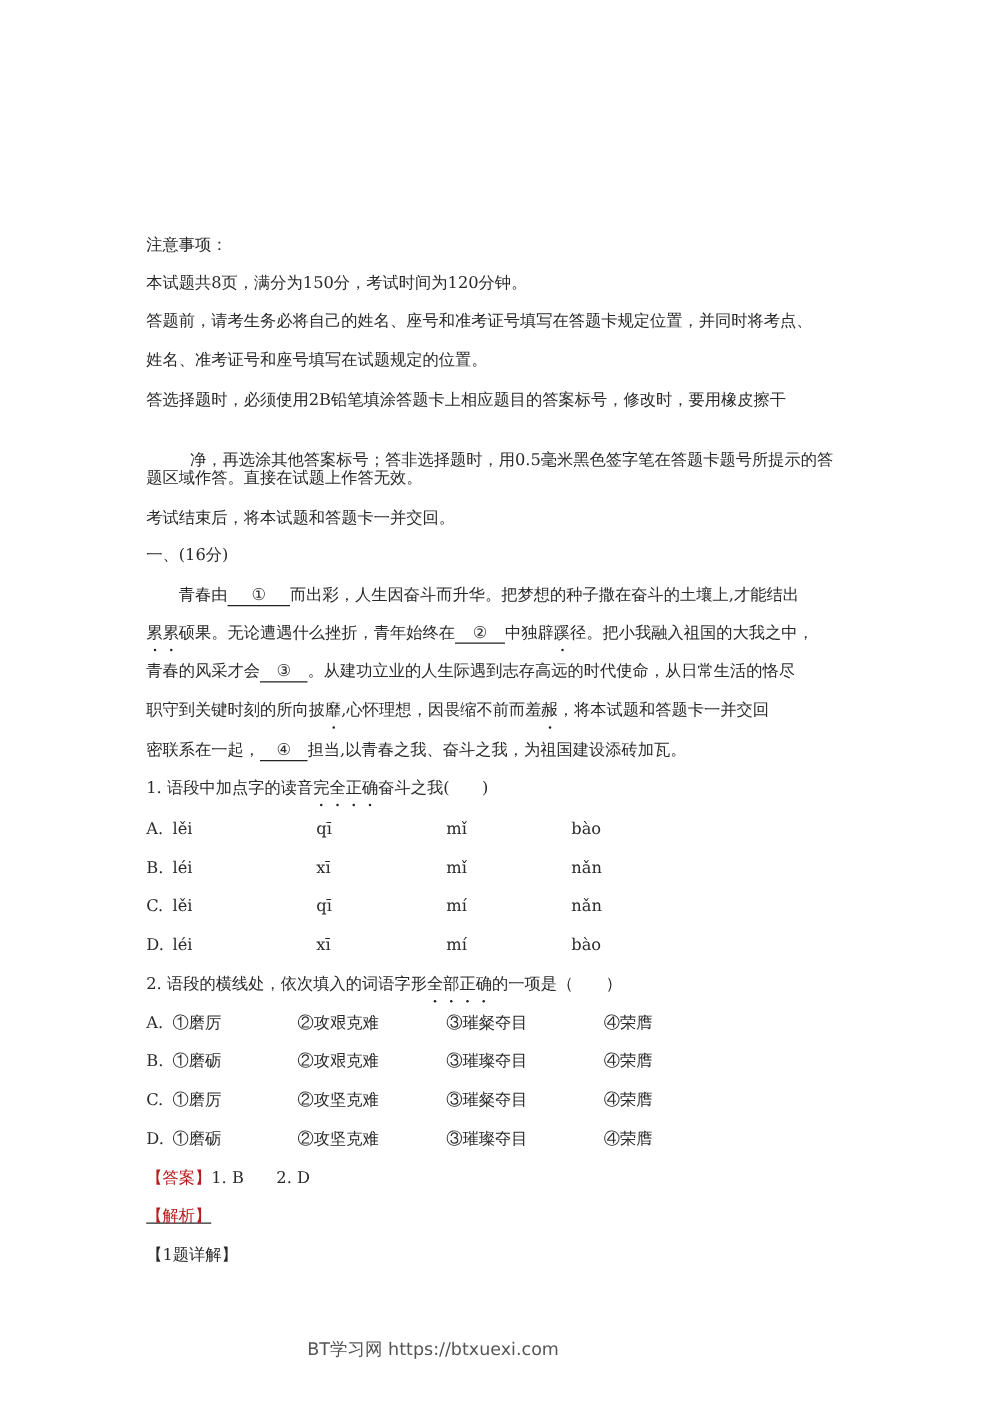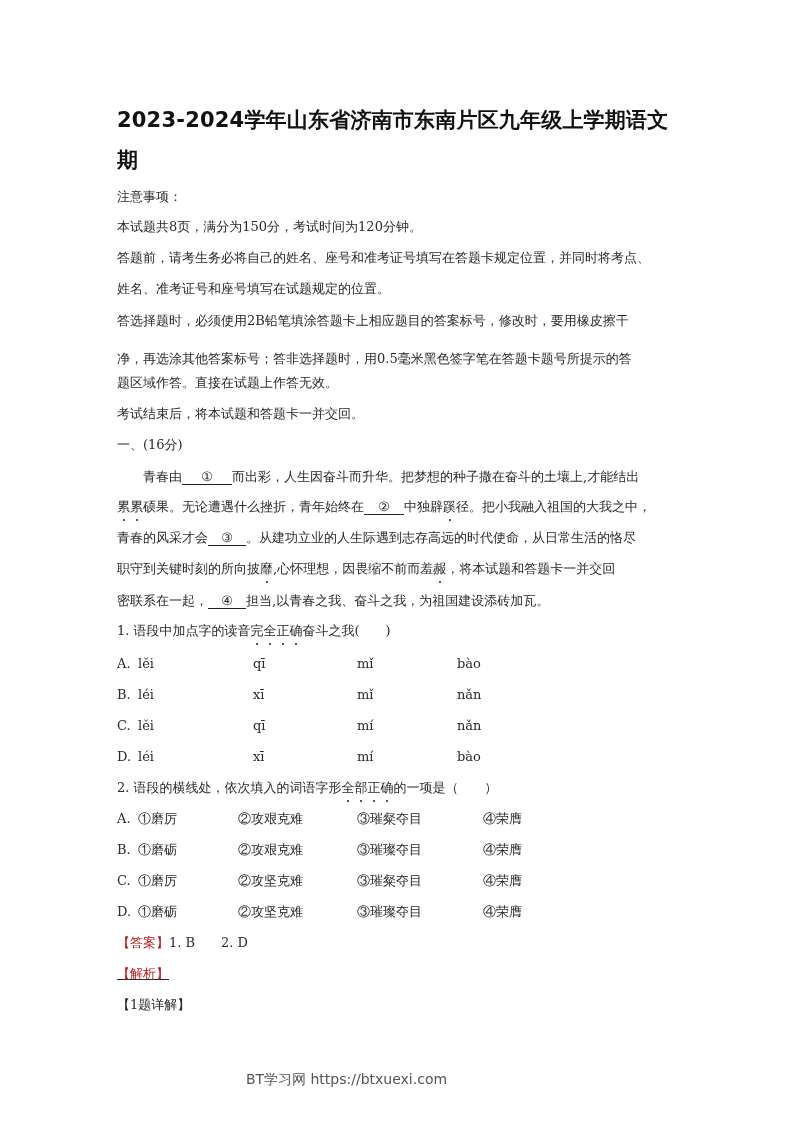--- a/index.html
+++ b/index.html
@@ -34,29 +34,28 @@
     .footer {
       position: absolute; top: 1071px; left: 0; width: 693px; text-align: center;
       font-family: "DejaVu Sans", "Liberation Sans", sans-serif;
       font-size: 14px; color: #555;
     }
   </style>
 </head>
 <body>
 
 <div class="title">
-  <div>2023-2024学年山东省济南市东南片区九年级上学期语文期</div>
 </div>
 
 <div class="line" style="top:188px;">注意事项：</div>
 <div class="line" style="top:218px;">本试题共8页，满分为150分，考试时间为120分钟。</div>
 <div class="line" style="top:249px;">答题前，请考生务必将自己的姓名、座号和准考证号填写在答题卡规定位置，并同时将考点、</div>
 <div class="line" style="top:280px;">姓名、准考证号和座号填写在试题规定的位置。</div>
 <div class="line" style="top:312px;">答选择题时，必须使用2B铅笔填涂答题卡上相应题目的答案标号，修改时，要用橡皮擦干</div>
-<div class="line" style="top:350px;">净，再选涂其他答案标号；答非选择题时，用0.5毫米黑色签字笔在答题卡题号所提示的答</div>
+<div class="line" style="top:360px;margin-left:35px;">净，再选涂其他答案标号；答非选择题时，用0.5毫米黑色签字笔在答题卡题号所提示的答</div>
 <div class="line" style="top:374px;">题区域作答。直接在试题上作答无效。</div>
 <div class="line" style="top:405px;font-family:Liberation Serif, serif;">考试结束后，将本试题和答题卡一并交回。</div>
 <div class="line" style="top:436px;">一、(16分)</div>
 
 <div class="line indent" style="top:468px;">
   <span>青春由</span><span class="blank" style="width:50px;">①</span><span>而出彩，人生因奋斗而升华。把梦想的种子撒在奋斗的土壤上,才能结出</span>
 </div>
 <div class="line" style="top:498px;">
   <span class="dot">累</span><span class="dot">累</span><span>硕果。无论遭遇什么挫折，青年始终在</span><span class="blank" style="width:40px;">②</span><span>中独辟</span><span class="dot">蹊</span><span>径。把小我融入祖国的大我之中，</span>
 </div>

